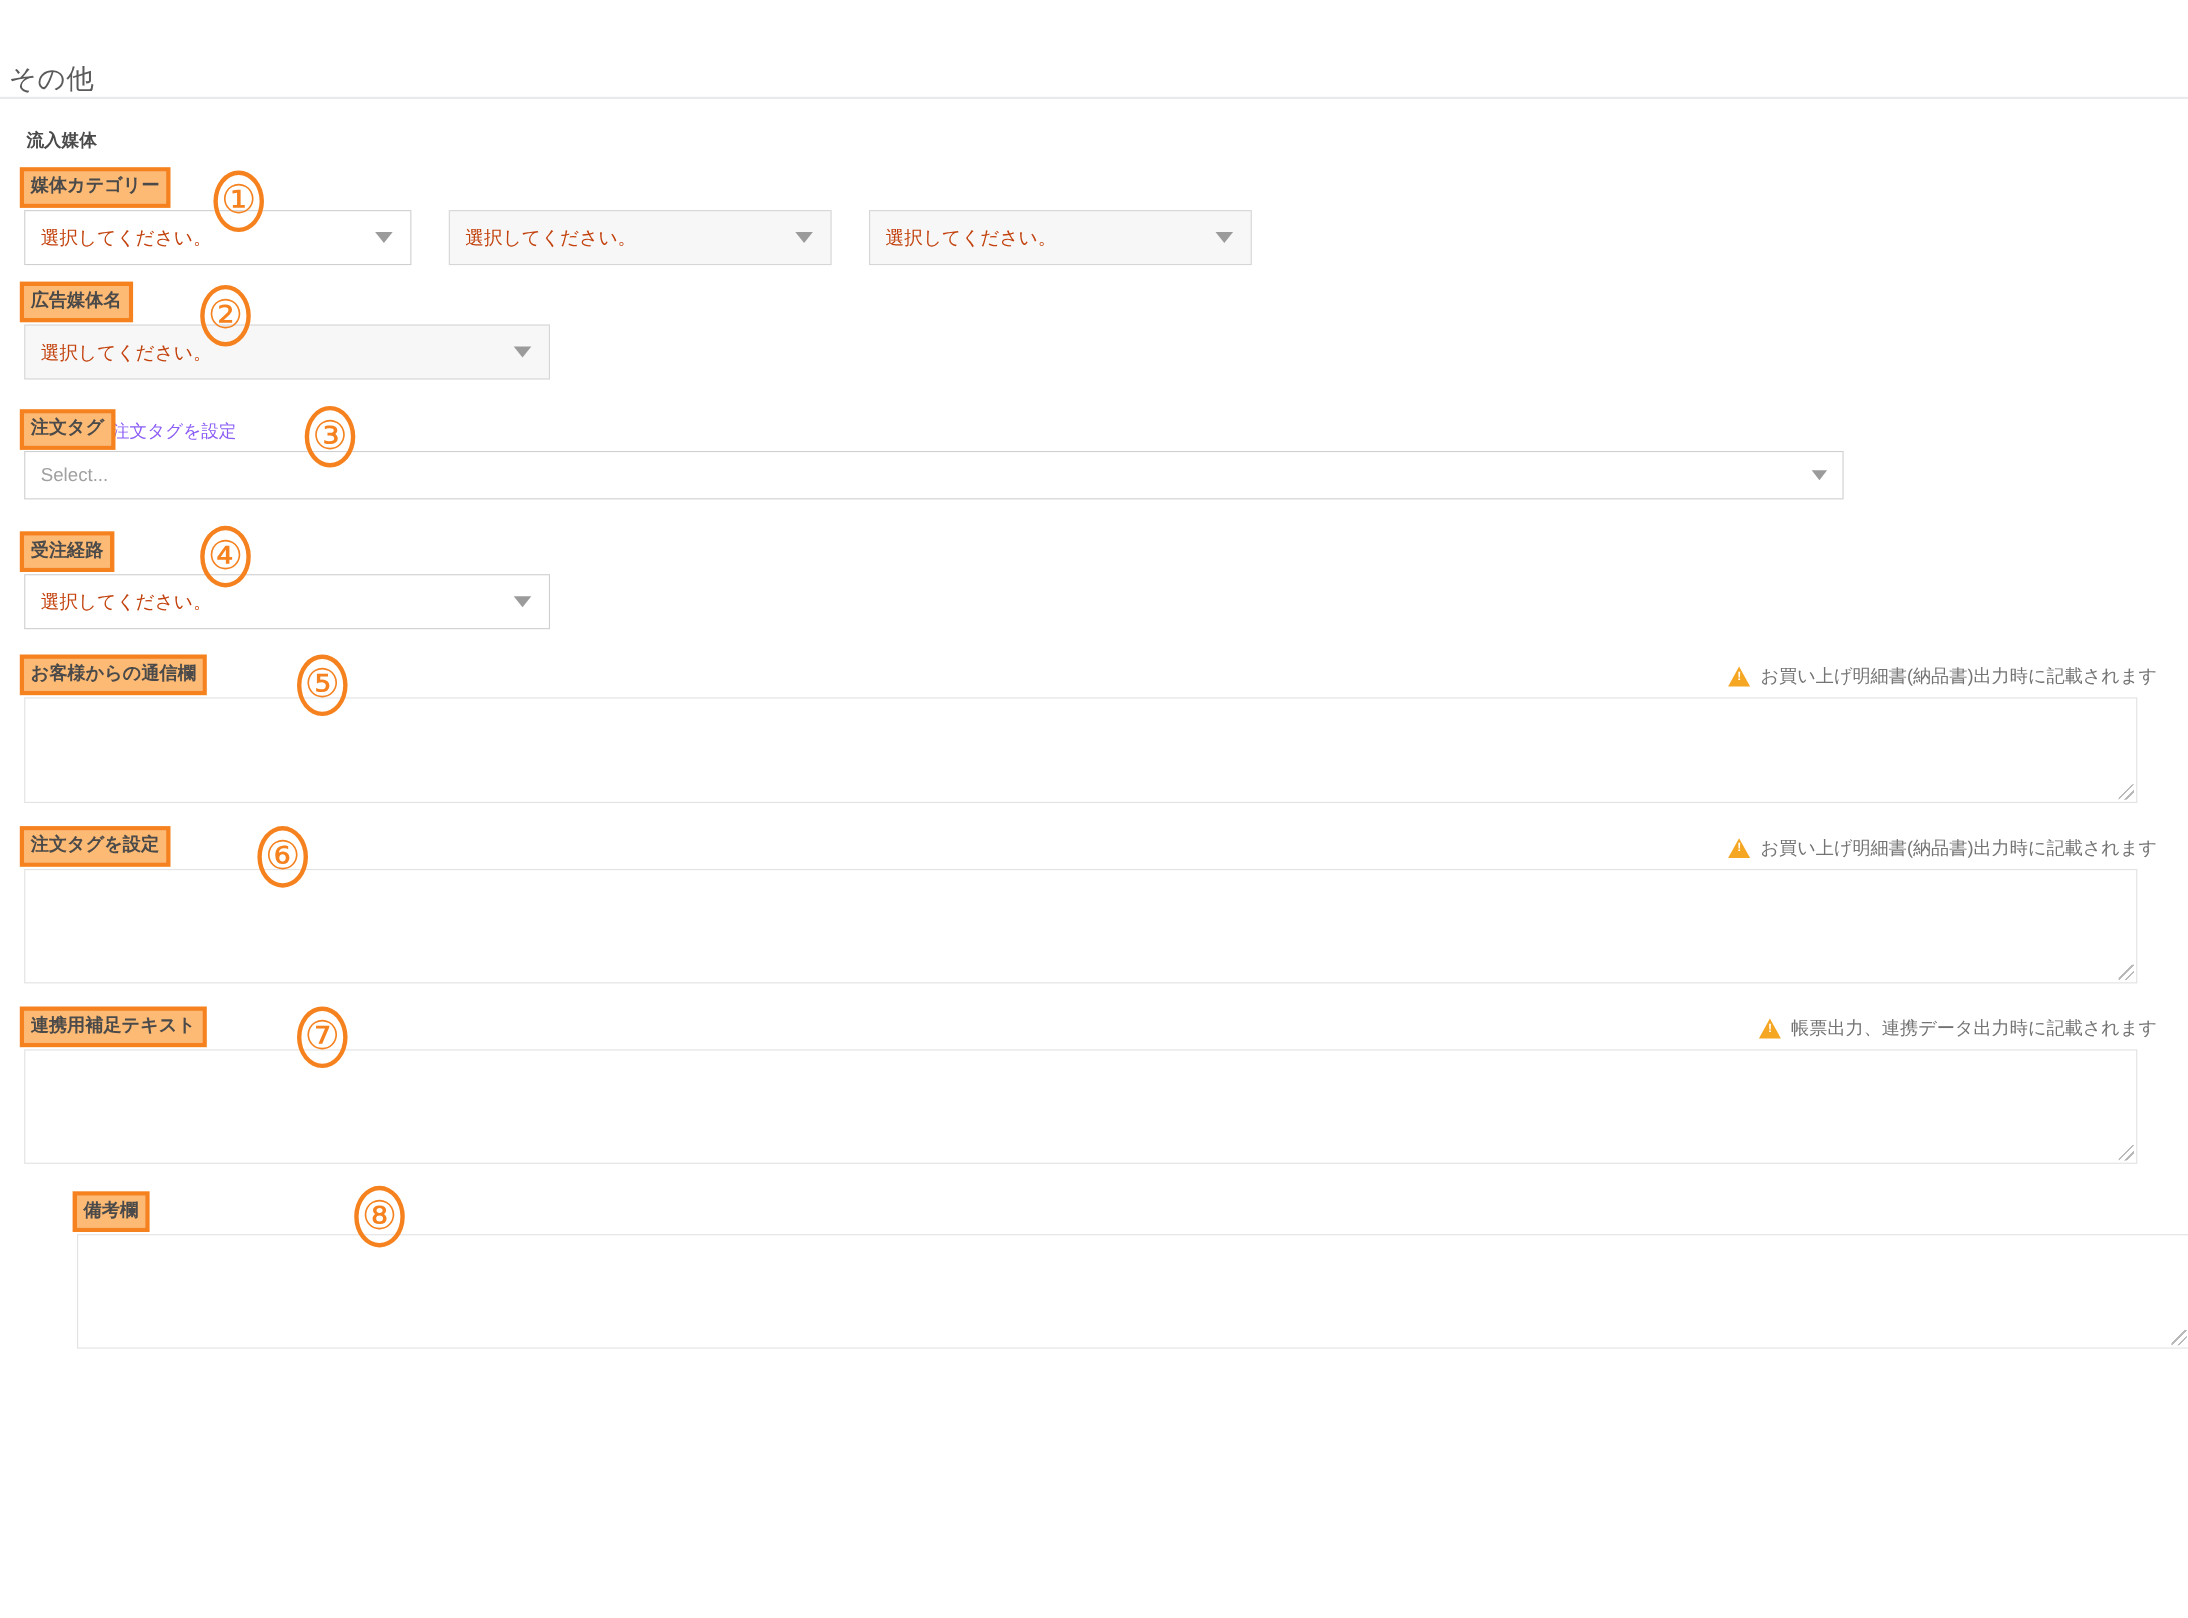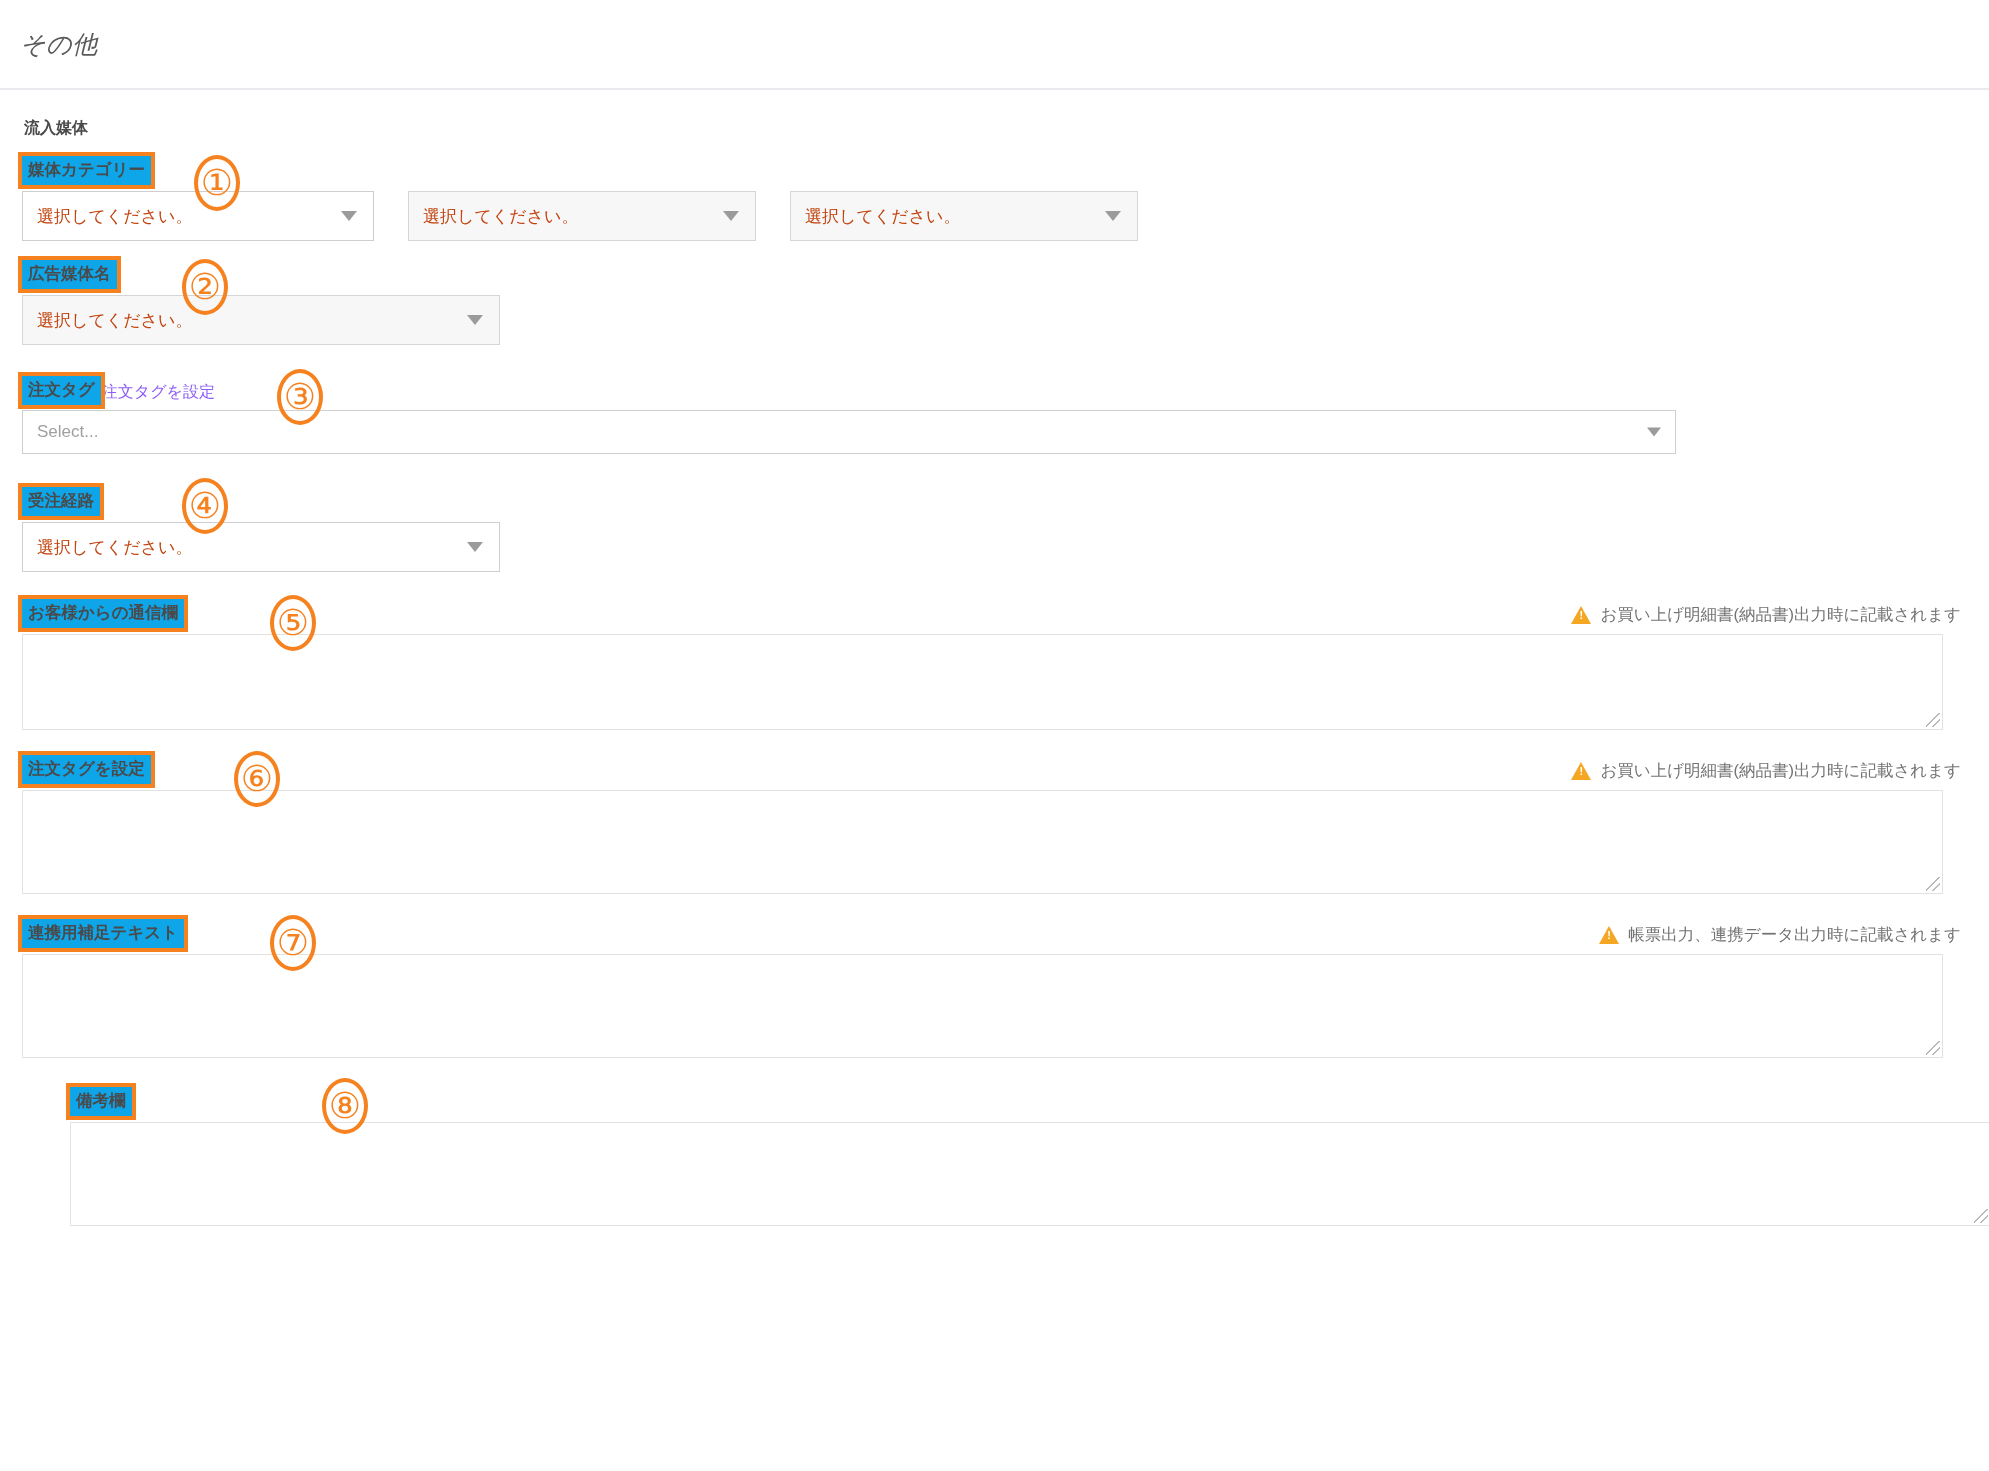--- a/index.html
+++ b/index.html
@@ -15,24 +15,23 @@
     height: 1471px;
     position: relative;
     overflow: hidden;
     color: #4a4a4a;
   }
 
   
   .page-header {
     height: 90px;
     display: flex;
-    align-items: center;
-    padding-left: 20px;
+    align-items: flex-end;
+    padding-left: 8px;
     border-bottom: 2px solid #e8eaed;
-    font-style: italic;
   }
   .page-header-title {
     font-size: 25px;
     color: #5a5a5a;
     font-weight: 400;
     letter-spacing: 0.5px;
   }
 
   
   .form-body {
@@ -62,21 +61,21 @@
     white-space: nowrap;
     line-height: 1.2;
   }
 
   
   .anno-box {
     position: relative;
     display: inline-block;
     padding: 4px 6px 5px 6px;
     outline: 4px solid #f5821f;
-    background: #0ea5e9;
+    background: #fdba74;
     z-index: 3;
   }
 
   
   .anno-num {
     position: absolute;
     z-index: 4;
     width: 46px;
     height: 56px;
     border: 4px solid #f5821f;

